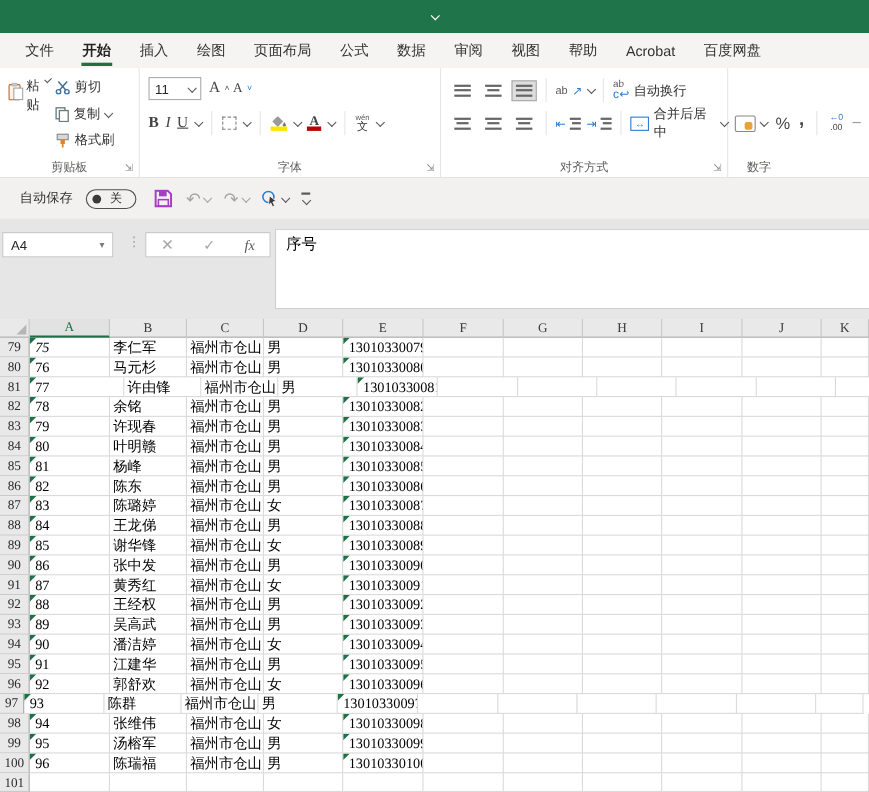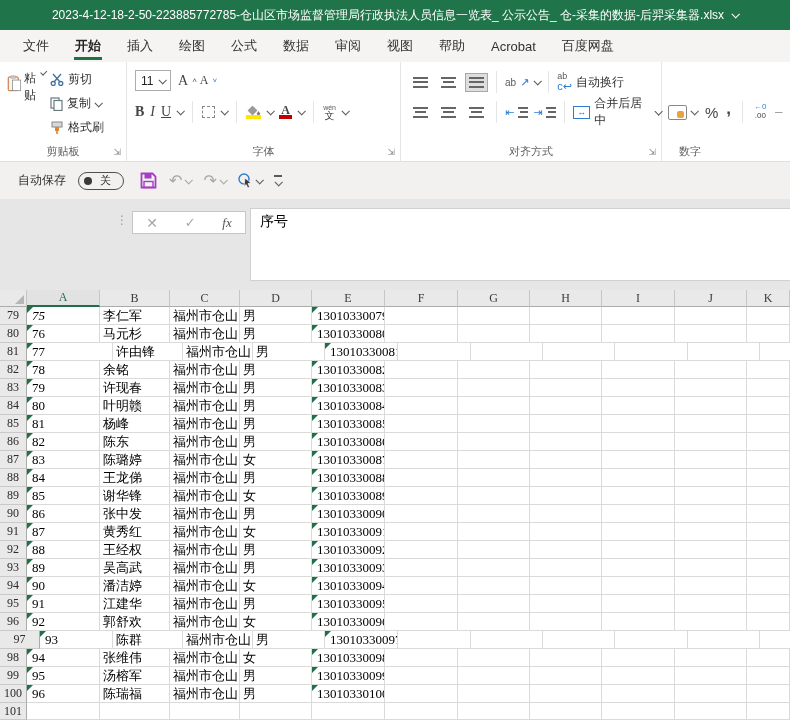--- a/index.html
+++ b/index.html
@@ -95,29 +95,29 @@
   .rnum{box-sizing:border-box;background:#E9E9E9;border-right:1px solid #ABABAB;border-bottom:1px solid #C9C9C9;
         font-size:12px;display:flex;align-items:center;justify-content:center;color:#2b2b2b;flex:none}
   .cell{box-sizing:border-box;border-right:1px solid #DADADA;border-bottom:1px solid #DADADA;font-size:13px;
         line-height:16px;white-space:nowrap;overflow:hidden;position:relative;padding:1px 0 0 3px;color:#000;flex:none}
   .tri{position:absolute;top:0;left:0;width:0;height:0;border-top:6px solid #1E7145;border-right:6px solid transparent}
 </style>
 </head>
 <body>
 
 <div class="titlebar">
-  <span>2023-4-12-18-2-50-223885772785-仓山区市场监督管理局行政执法人员信息一览表_ 公示公告_ 仓-采集的数据-后羿采集器.xlsx</span>
   <span class="chev"></span>
 </div>
 
 <div class="menubar">
     <div class="tab">文件</div>
     <div class="tab active">开始</div>
     <div class="tab">插入</div>
     <div class="tab">绘图</div>
+    <div class="tab">页面布局</div>
     <div class="tab">公式</div>
     <div class="tab">数据</div>
     <div class="tab">审阅</div>
     <div class="tab">视图</div>
     <div class="tab">帮助</div>
     <div class="tab">Acrobat</div>
     <div class="tab">百度网盘</div>
   </div>
 
 <div class="ribbon">
@@ -157,21 +157,21 @@
         </svg>
         <span>格式刷</span>
       </div>
     </div>
     <div class="glabel">剪贴板</div>
     <div class="launcher">⇲</div>
   </div>
 
   <div class="rgroup g-font">
     <div class="frow1">
-      <div class="combo" style="width:36px">
+      <div class="combo" style="width:48px">
         <span>11</span>
         <span class="chev" style="color:#5A5A5A"></span>
       </div>
       <div class="rbtn" style="margin-left:4px;font-size:14px">
         <span class="fmt">A</span>
           <sup style="font-size:8px;color:#5A5A5A">˄</sup>
       </div>
       <div class="rbtn" style="font-size:13px">
         <span class="fmt" style="font-size:12px">A</span>
           <sup style="font-size:8px;color:#2B7CD3">˅</sup>
@@ -302,20 +302,24 @@
     </svg>
     <span class="chev ric"></span>
   </span>
   <span class="morechev">
     <span class="morebar"></span>
     <span class="chev" style="color:#5A5A5A"></span>
   </span>
 </div>
 
 <div class="frow">
+  <div class="namebox">
+    <span>A4</span>
+    <span class="nbarrow">▾</span>
+  </div>
   <div class="dots">⋮</div>
   <div class="fbtns">
     <span style="font-size:14px">✕</span>
     <span>✓</span>
     <span class="fx">fx</span>
   </div>
   <div class="finput">序号</div>
 </div>
 
 <div class="grid">
@@ -580,21 +584,21 @@
         <div class="cell" style="width: 72px;"><span>女</span></div>
         <div class="cell" style="width: 73px;"><span class="tri"></span><span style="padding-left: 2px;">13010330096</span></div>
         <div class="cell" style="width: 73px;"></div>
         <div class="cell" style="width: 72px;"></div>
         <div class="cell" style="width: 72px;"></div>
         <div class="cell" style="width: 73px;"></div>
         <div class="cell" style="width: 72px;"></div>
         <div class="cell" style="width: 43px;"></div>
       </div>
       <div class="grow">
-        <div class="rnum" style="width: 40px;">97</div>
+        <div class="rnum" style="width: 22px;">97</div>
         <div class="cell" style="width: 73px;"><span class="tri"></span><span style="padding-left: 2px;">93</span></div>
         <div class="cell" style="width: 70px;"><span>陈群</span></div>
         <div class="cell" style="width: 70px;"><span>福州市仓山</span></div>
         <div class="cell" style="width: 72px;"><span>男</span></div>
         <div class="cell" style="width: 73px;"><span class="tri"></span><span style="padding-left: 2px;">13010330097</span></div>
         <div class="cell" style="width: 73px;"></div>
         <div class="cell" style="width: 72px;"></div>
         <div class="cell" style="width: 72px;"></div>
         <div class="cell" style="width: 73px;"></div>
         <div class="cell" style="width: 72px;"></div>

